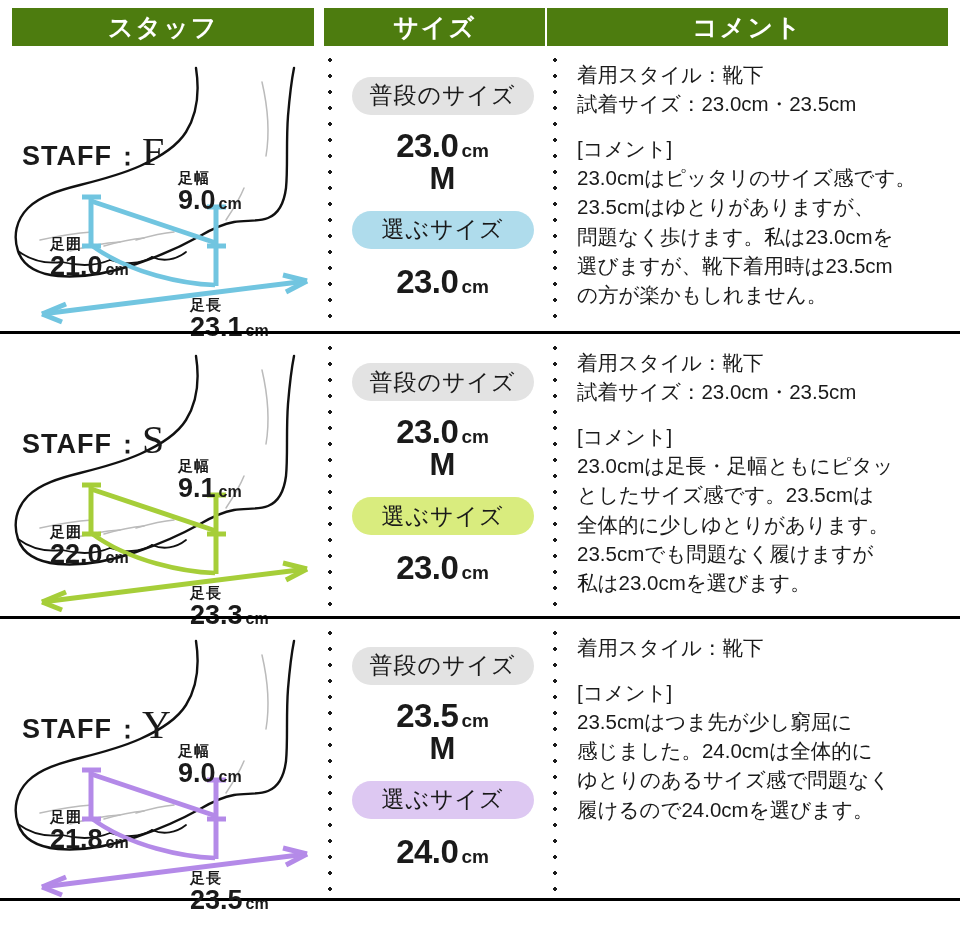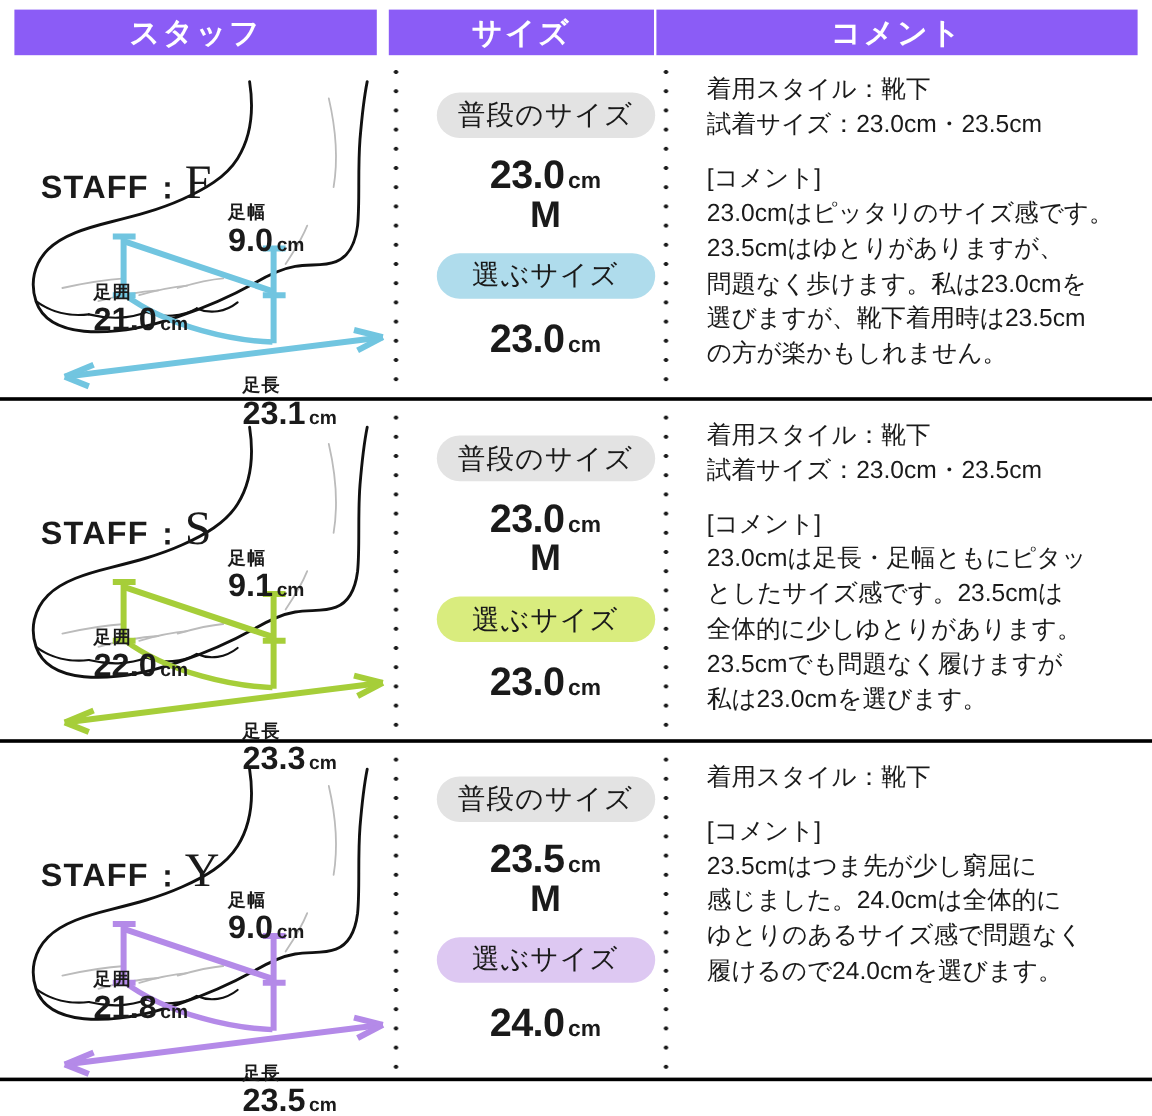--- a/index.html
+++ b/index.html
@@ -6,33 +6,33 @@
   body{
     width:960px;height:930px;background:#ffffff;
     font-family:"Liberation Sans","DejaVu Sans",sans-serif;
     color:#1a1a1a;overflow:hidden;
   }
   .sheet{position:relative;width:960px;height:930px;}
 
   
   .thead{display:flex;height:46px;align-items:stretch;padding:8px 12px 0 12px;box-sizing:border-box;}
   .th{
-    background:#8b5cf6;color:#fff;display:flex;align-items:center;justify-content:center;
+    background:#4d7c0f;color:#fff;display:flex;align-items:center;justify-content:center;
     font-size:25px;font-weight:700;letter-spacing:2px;height:38px;box-sizing:border-box;
   }
   .th-staff{width:303px;}
   .th-size{width:221px;margin-left:10px;}
   .th-comment{width:402px;margin-left:2px;}
 
   
   .row{position:relative;display:flex;height:285px;box-sizing:border-box;}
   .row + .row{border-top:3px solid #000;}
   .row-last{border-bottom:3px solid #000;}
 
-  .cell-staff{width:330px;position:relative;flex:none;margin-left:12px;}
+  .cell-staff{width:330px;position:relative;flex:none;}
   .cell-size{width:225px;position:relative;flex:none;display:flex;flex-direction:column;
              align-items:center;justify-content:center;}
   .cell-comment{flex:1;position:relative;padding:14px 10px 10px 22px;box-sizing:border-box;}
 
   
   .vdots{position:absolute;top:6px;bottom:6px;width:4px;
          background-image:radial-gradient(circle, #1a1a1a 1.6px, rgba(0,0,0,0) 1.9px);
          background-size:4px 16px;background-repeat:repeat-y;}
   .vdots-a{left:328px;}
   .vdots-b{left:553px;}
@@ -45,22 +45,22 @@
                  font-weight:400;line-height:1;}
 
   .foot-svg{position:absolute;left:0;top:0;width:330px;height:285px;}
 
   .m-label{position:absolute;line-height:1.05;}
   .m-name{font-size:15px;font-weight:700;letter-spacing:1px;}
   .m-val{font-size:27px;font-weight:700;letter-spacing:0px;white-space:nowrap;}
   .m-unit{font-size:16px;font-weight:700;margin-left:3px;}
 
   .m-width{left:178px;top:124px;width:135px;}
-  .m-girth{left:66px;top:190px;width:160px;}
-  .m-length{left:190px;top:268px;width:135px;}
+  .m-girth{left:50px;top:190px;width:160px;}
+  .m-length{left:190px;top:251px;width:135px;}
 
   
   .pill{
     width:182px;height:38px;border-radius:19px;display:flex;align-items:center;
     justify-content:center;font-size:23px;font-weight:400;letter-spacing:1px;color:#1a1a1a;
   }
   .pill-usual{background:#e3e3e3;}
   .size-main{margin-top:12px;display:flex;align-items:baseline;justify-content:flex-end;}
   .size-num{font-size:33px;font-weight:700;letter-spacing:-0.5px;}
   .size-unit{font-size:19px;font-weight:700;margin-left:3px;}

